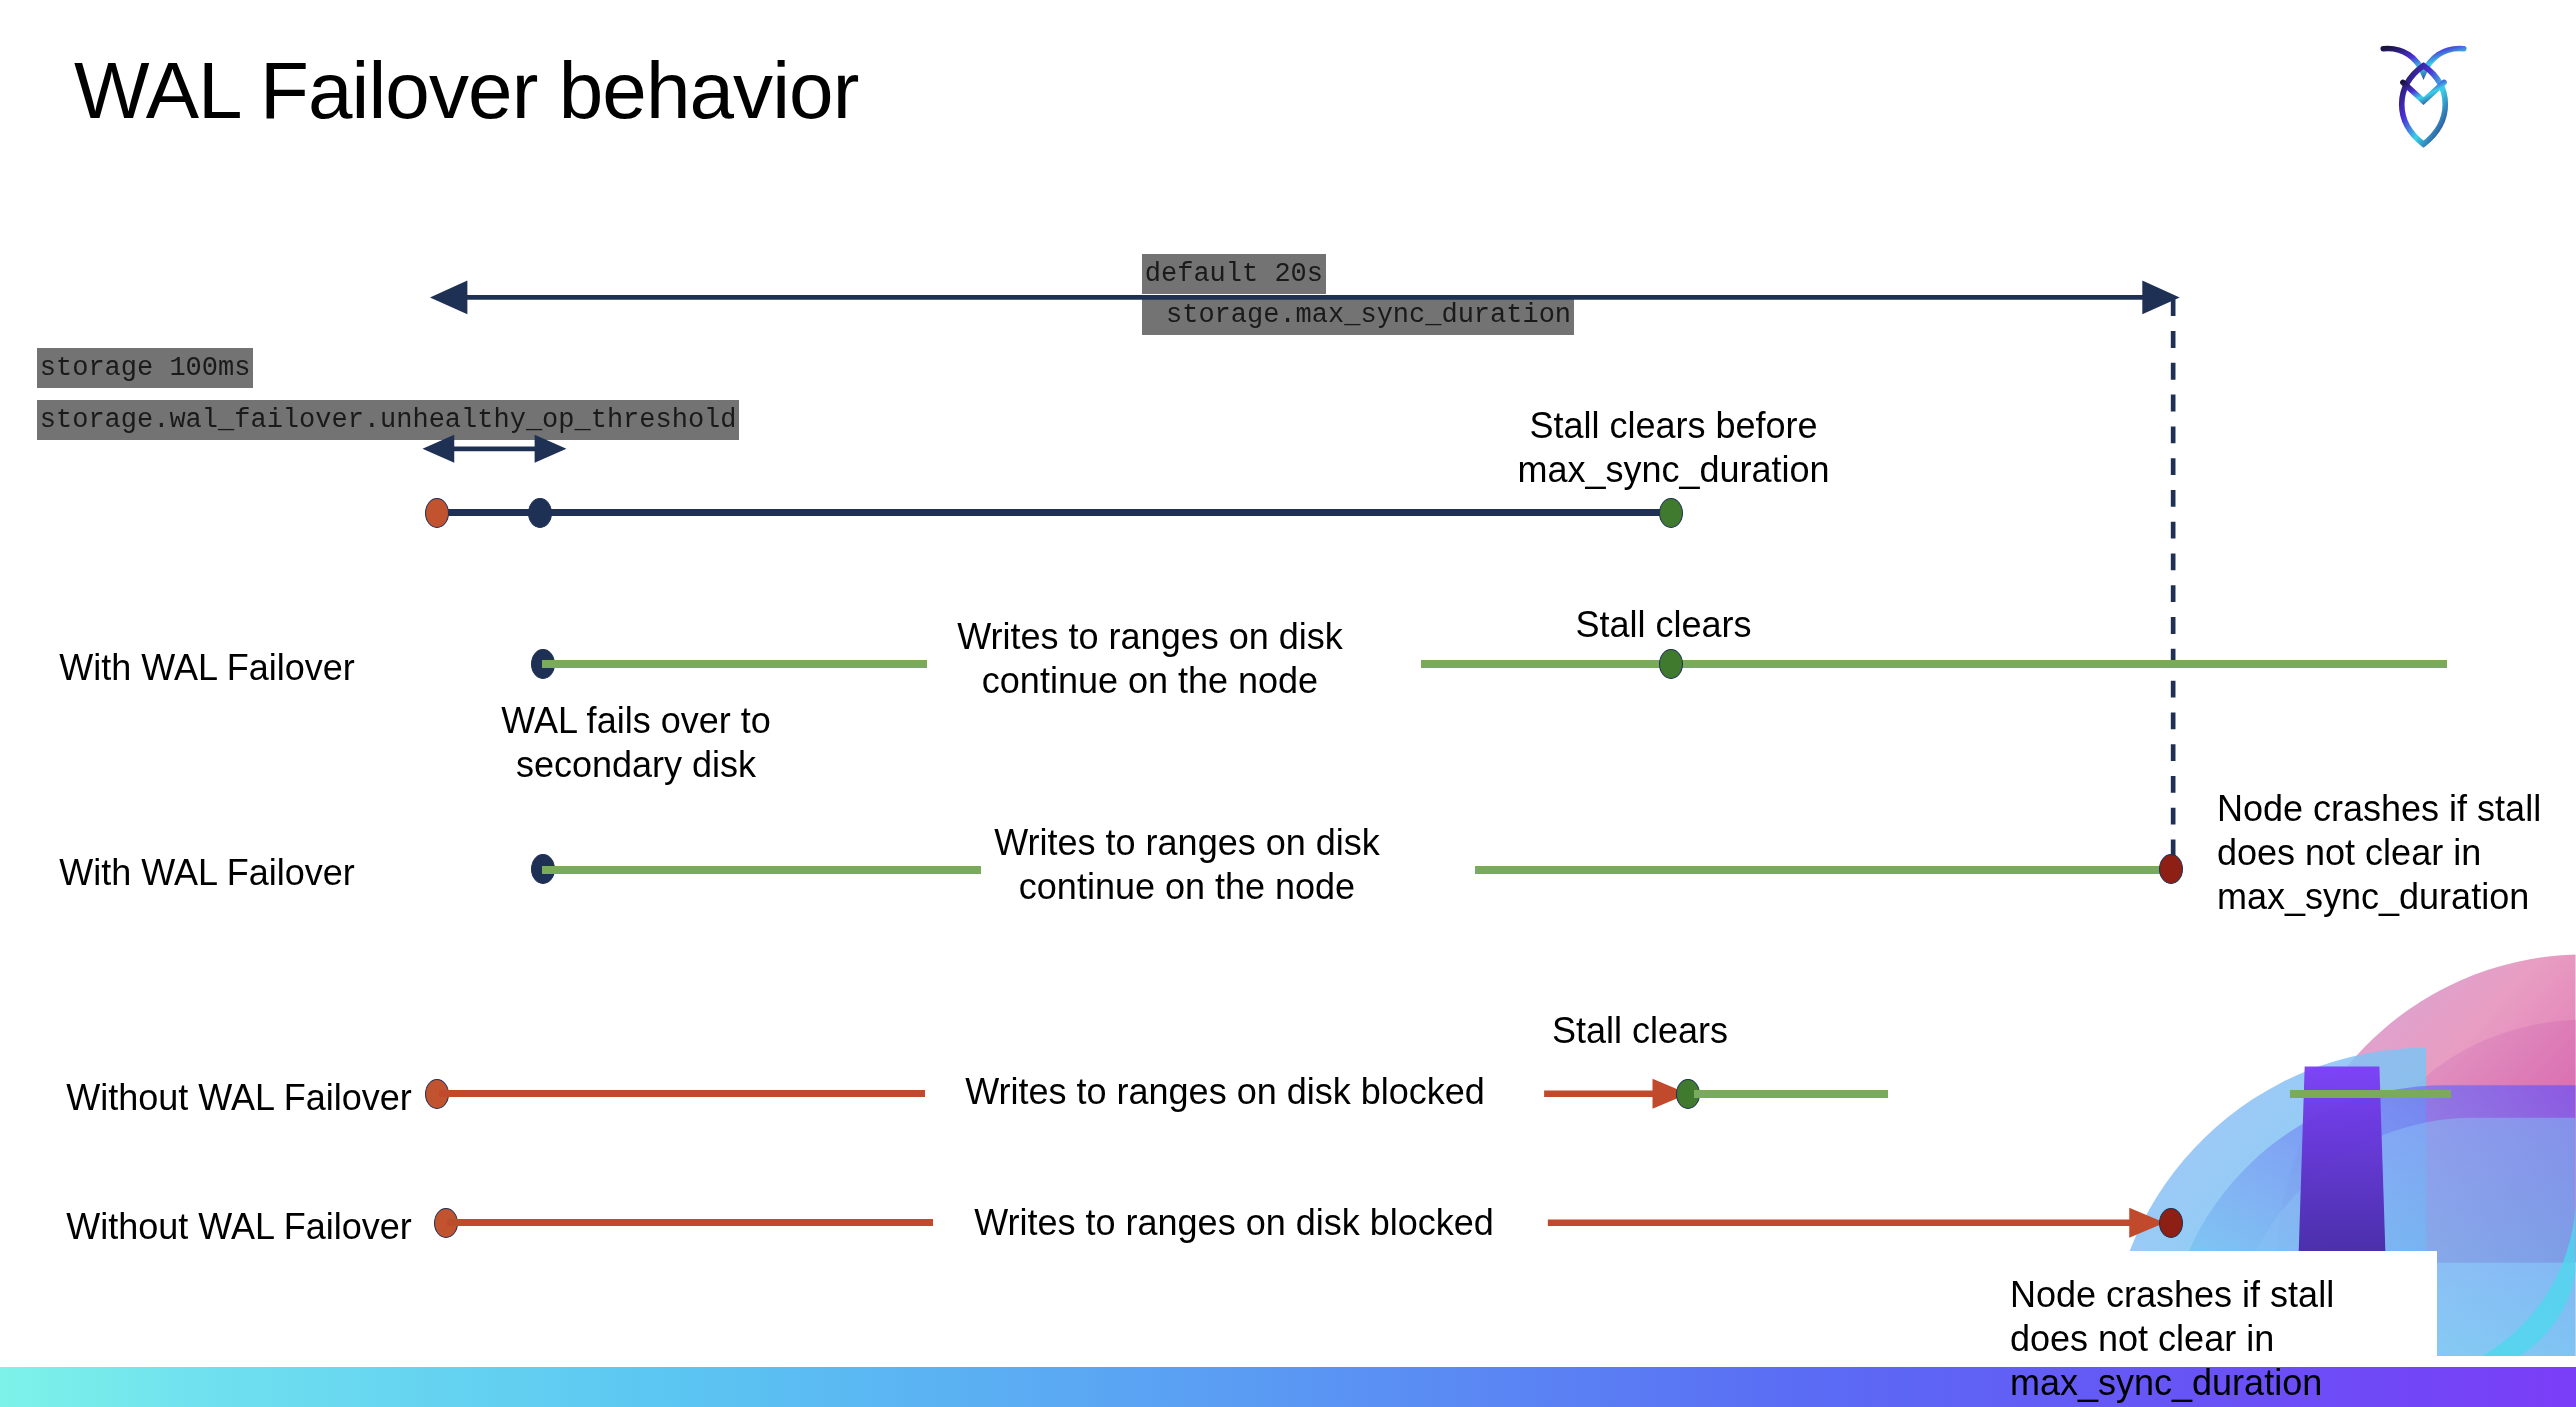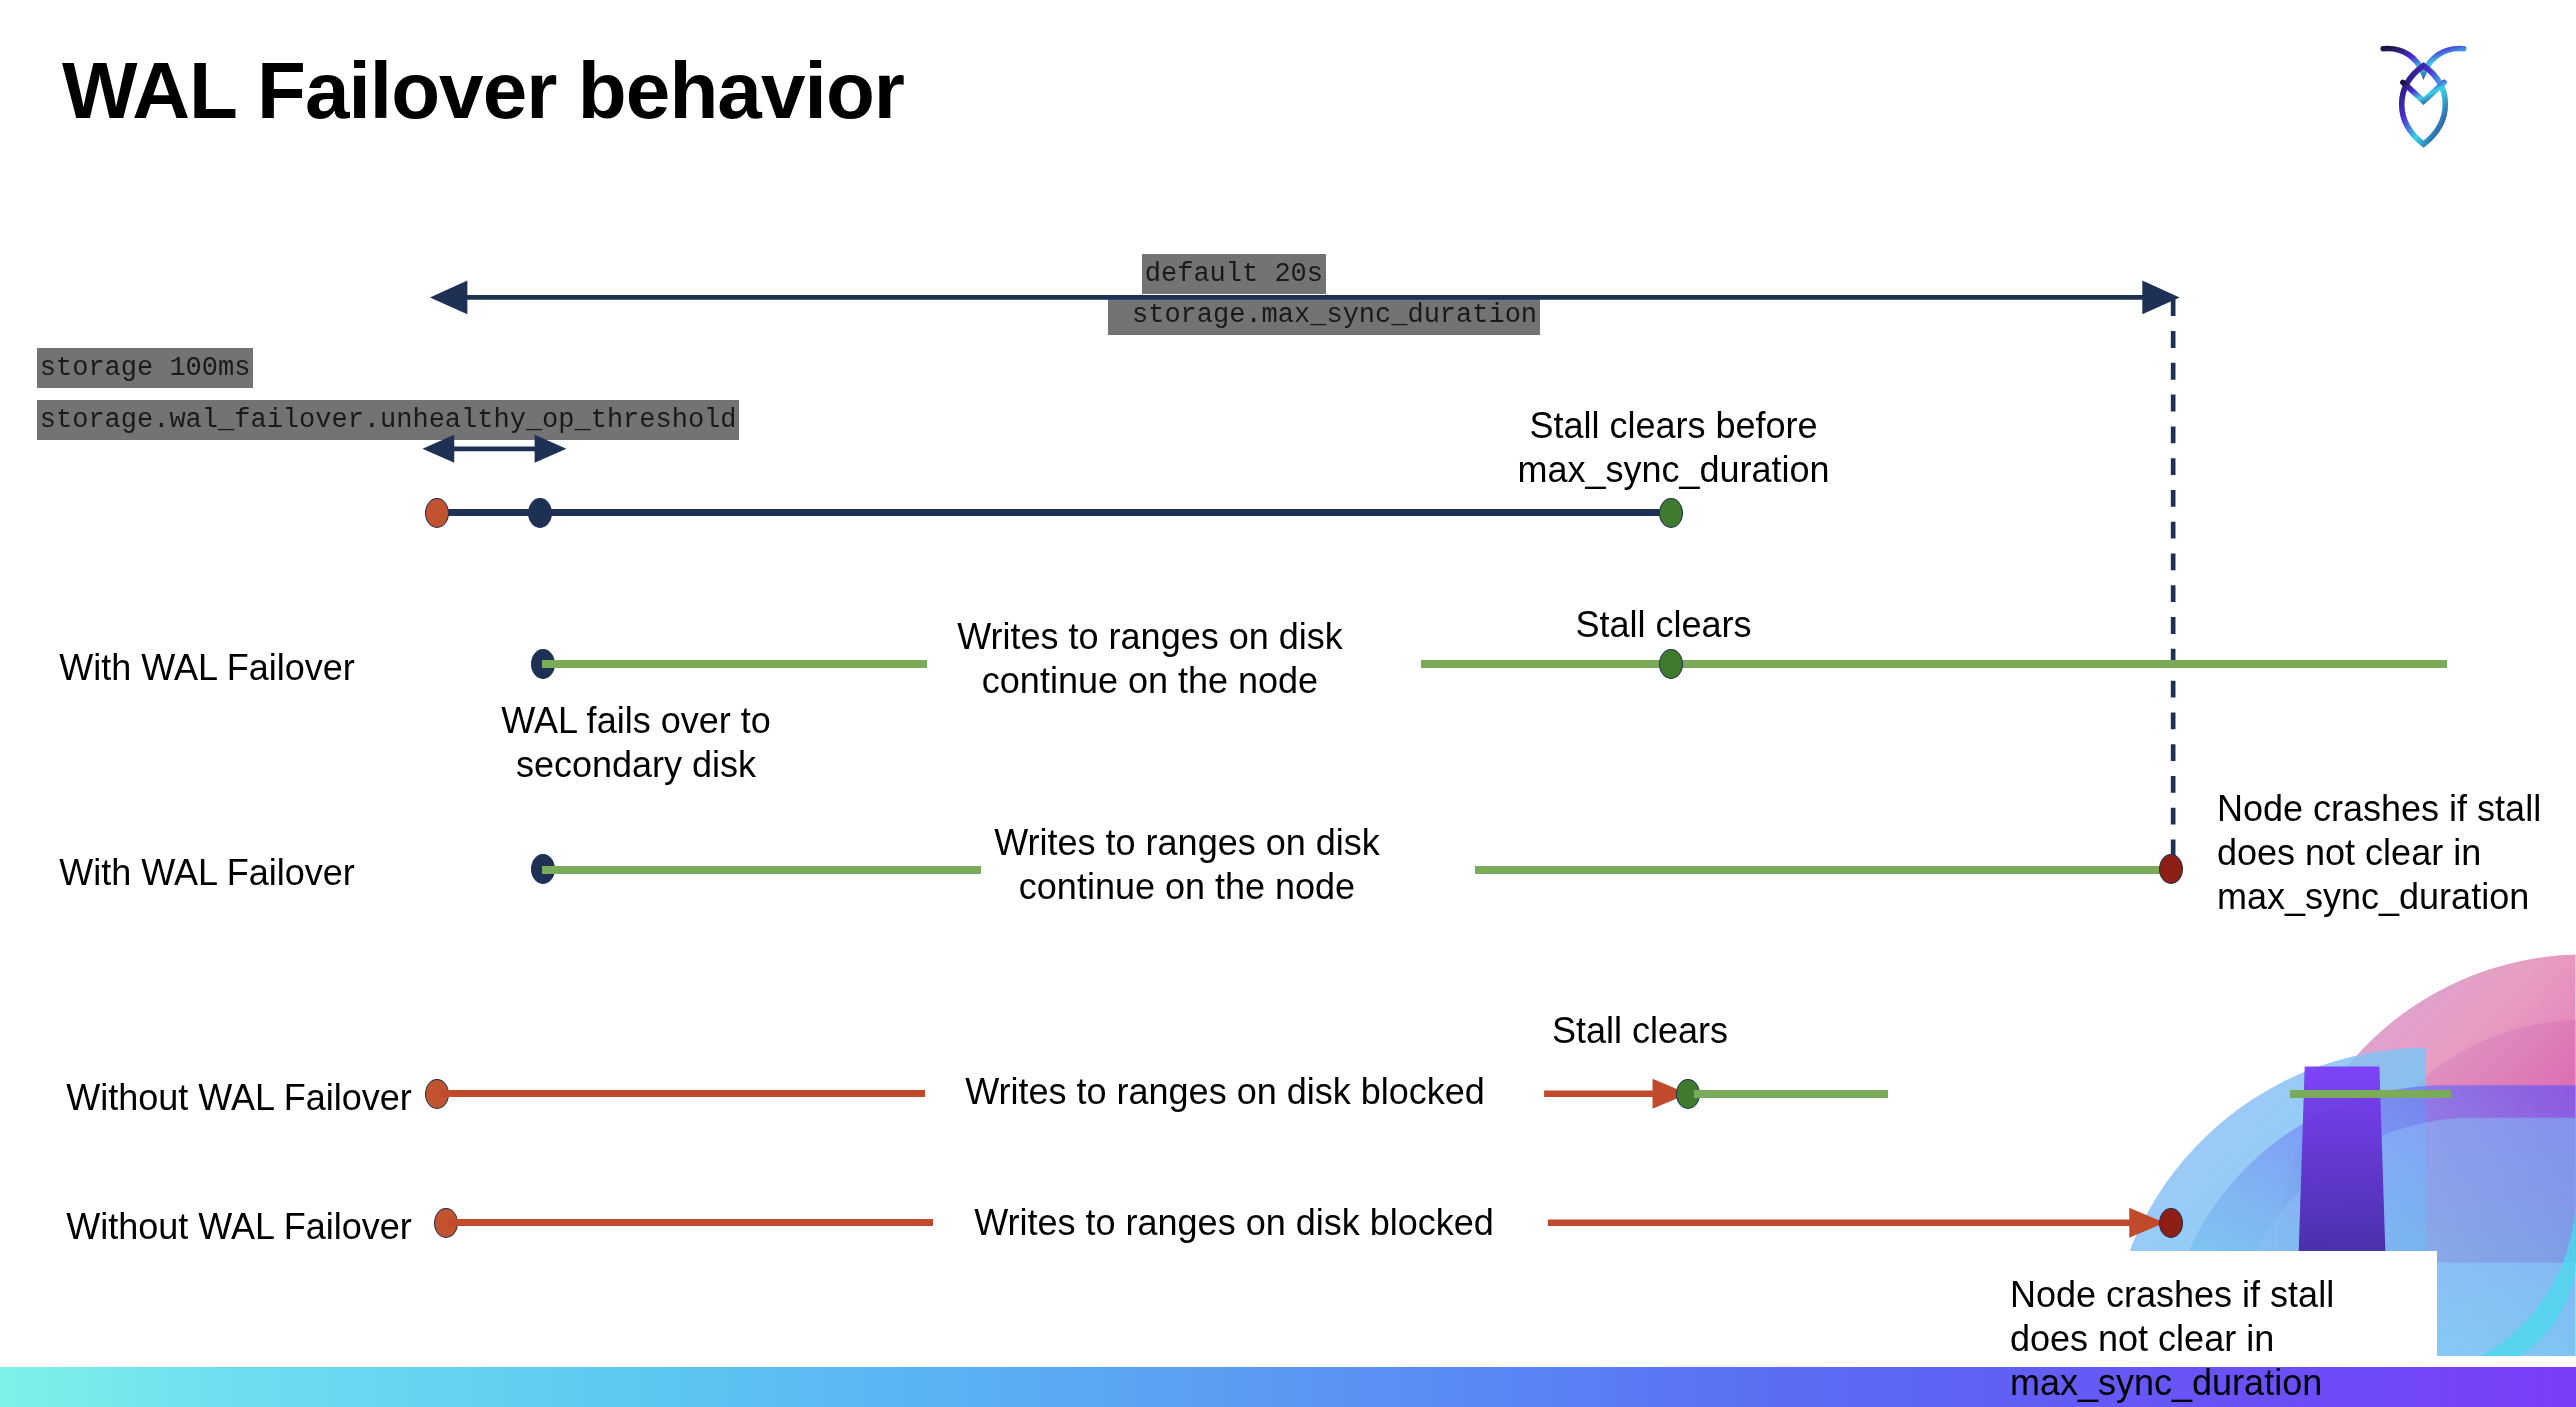--- a/index.html
+++ b/index.html
@@ -17,24 +17,24 @@
     position: relative;
     width: 2576px;
     height: 1408px;
     background: #ffffff;
     overflow: hidden;
   }
 
   
   #slide-title {
     position: absolute;
-    left: 62px;
+    left: 74px;
     top: 45px;
     font-size: 80px;
-    font-weight: bold;
+    font-weight: normal;
     letter-spacing: -0.9px;
     color: #000000;
     white-space: nowrap;
   }
 
   
   #brand-logo {
     position: absolute;
     right: 101px;
     top: 28px;
@@ -199,21 +199,21 @@
       <g fill="none" stroke="url(#logoGrad)" stroke-width="6" stroke-linecap="round">
         <path d="M12 22 C 34 20, 48 32, 55 48 C 62 32, 76 20, 98 22"></path>
         <path d="M55 40 C 24 62, 24 100, 55 124 C 86 100, 86 62, 55 40 Z"></path>
         <path d="M55 124 L55 78"></path>
         <path d="M33 58 L55 78 L77 58"></path>
       </g>
     </svg>
   </div>
 
   <div class="code-chip" style="left:1142px; top:254px;">default 20s</div>
-  <div class="code-chip" style="left:1108px; top:295px;padding-left:24px;">storage.max_sync_duration</div>
+  <div class="code-chip" style="left:1142px; top:295px;padding-left:24px;">storage.max_sync_duration</div>
 
   <div class="code-chip" style="left:37px; top:348px;">storage 100ms</div>
   <div class="code-chip" style="left:37px; top:400px;">storage.wal_failover.unhealthy_op_threshold</div>
 
   <svg id="vector-layer" viewBox="0 0 2756 1506" xmlns="http://www.w3.org/2000/svg">
 
     <line x1="492" y1="318" x2="2300" y2="318" stroke="#1f3055" stroke-width="5"></line>
     <polygon points="460,318 500,300 500,336" fill="#1f3055"></polygon>
     <polygon points="2332,318 2292,300 2292,336" fill="#1f3055"></polygon>
 

